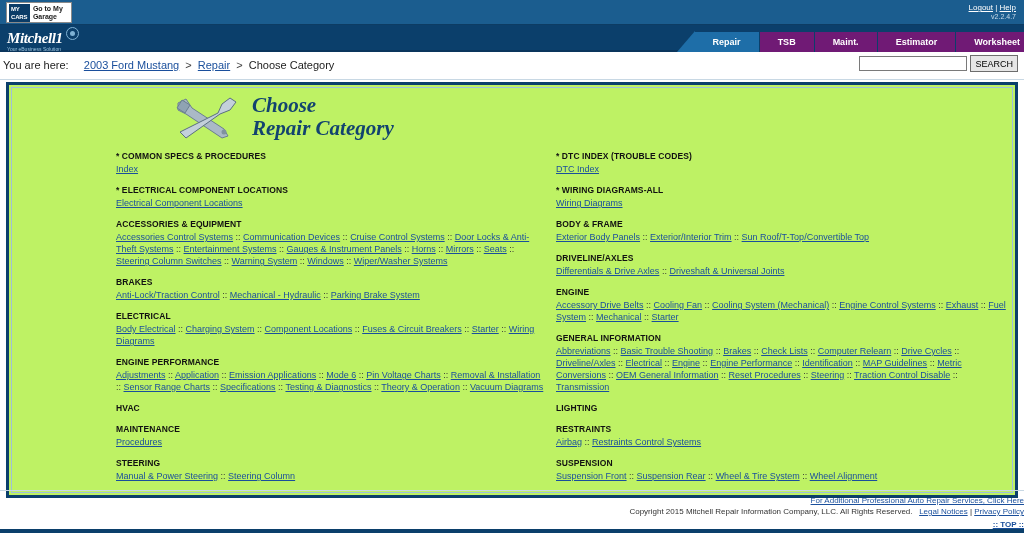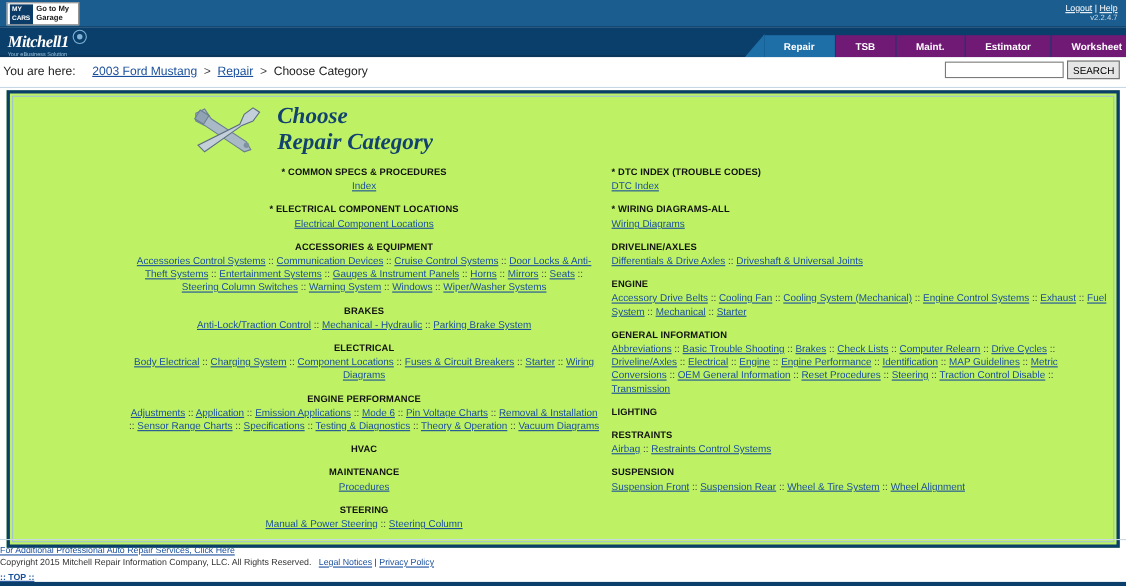--- a/index.html
+++ b/index.html
@@ -165,41 +165,41 @@
     left: 0; top: 62px; right: 0; bottom: 0;
     padding: 0 10px;
   }
   .col {
     position: absolute;
     top: 0;
     font-size: 9px;
     color: #111;
     line-height: 12px;
   }
-  .col-left  { left: 104px; width: 430px; text-align: center; }
+  .col-left  { left: 104px; width: 430px; }
   .col-right { left: 544px; width: 450px; }
 
   .group { margin-bottom: 9px; }
   .group-title {
     font-weight: bold;
     font-size: 8.5px;
     letter-spacing: 0.1px;
     color: #111;
     margin-bottom: 1px;
     text-transform: uppercase;
   }
   .group-links { line-height: 12px; }
   .group-links a { color: #1a4f9c; font-size: 9px; }
   .sep2 { color: #333; }
 
   
   .footer {
     position: absolute;
     left: 0; right: 0; top: 495px;
-    text-align: left;
+    text-align: right;
     font-size: 8px;
     color: #222;
     line-height: 11px;
   }
   .footer a { color: #1a4f9c; }
   .footer .toplink { font-weight: bold; color: #1a4f9c; margin-top: 2px; display: block; }
   .footer .copy { color: #333; }
   .footer-bar-top {
     position: absolute; left: 0; right: 0; top: 490px;
     height: 1px; background: #c8d8e4;
@@ -321,20 +321,24 @@
       <div class="col col-right">
           <div class="group">
             <div class="group-title">* DTC INDEX (TROUBLE CODES)</div>
             <div class="group-links"><a href="#">DTC Index</a></div>
           </div>
           <div class="group">
             <div class="group-title">* WIRING DIAGRAMS-ALL</div>
             <div class="group-links"><a href="#">Wiring Diagrams</a></div>
           </div>
           <div class="group">
+            <div class="group-title">BODY &amp; FRAME</div>
+            <div class="group-links"><a href="#">Exterior Body Panels</a><span class="sep2"> :: </span><a href="#">Exterior/Interior Trim</a><span class="sep2"> :: </span><a href="#">Sun Roof/T-Top/Convertible Top</a></div>
+          </div>
+          <div class="group">
             <div class="group-title">DRIVELINE/AXLES</div>
             <div class="group-links"><a href="#">Differentials &amp; Drive Axles</a><span class="sep2"> :: </span><a href="#">Driveshaft &amp; Universal Joints</a></div>
           </div>
           <div class="group">
             <div class="group-title">ENGINE</div>
             <div class="group-links"><a href="#">Accessory Drive Belts</a><span class="sep2"> :: </span><a href="#">Cooling Fan</a><span class="sep2"> :: </span><a href="#">Cooling System (Mechanical)</a><span class="sep2"> :: </span><a href="#">Engine Control Systems</a><span class="sep2"> :: </span><a href="#">Exhaust</a><span class="sep2"> :: </span><a href="#">Fuel System</a><span class="sep2"> :: </span><a href="#">Mechanical</a><span class="sep2"> :: </span><a href="#">Starter</a></div>
           </div>
           <div class="group">
             <div class="group-title">GENERAL INFORMATION</div>
             <div class="group-links"><a href="#">Abbreviations</a><span class="sep2"> :: </span><a href="#">Basic Trouble Shooting</a><span class="sep2"> :: </span><a href="#">Brakes</a><span class="sep2"> :: </span><a href="#">Check Lists</a><span class="sep2"> :: </span><a href="#">Computer Relearn</a><span class="sep2"> :: </span><a href="#">Drive Cycles</a><span class="sep2"> :: </span><a href="#">Driveline/Axles</a><span class="sep2"> :: </span><a href="#">Electrical</a><span class="sep2"> :: </span><a href="#">Engine</a><span class="sep2"> :: </span><a href="#">Engine Performance</a><span class="sep2"> :: </span><a href="#">Identification</a><span class="sep2"> :: </span><a href="#">MAP Guidelines</a><span class="sep2"> :: </span><a href="#">Metric Conversions</a><span class="sep2"> :: </span><a href="#">OEM General Information</a><span class="sep2"> :: </span><a href="#">Reset Procedures</a><span class="sep2"> :: </span><a href="#">Steering</a><span class="sep2"> :: </span><a href="#">Traction Control Disable</a><span class="sep2"> :: </span><a href="#">Transmission</a></div>

